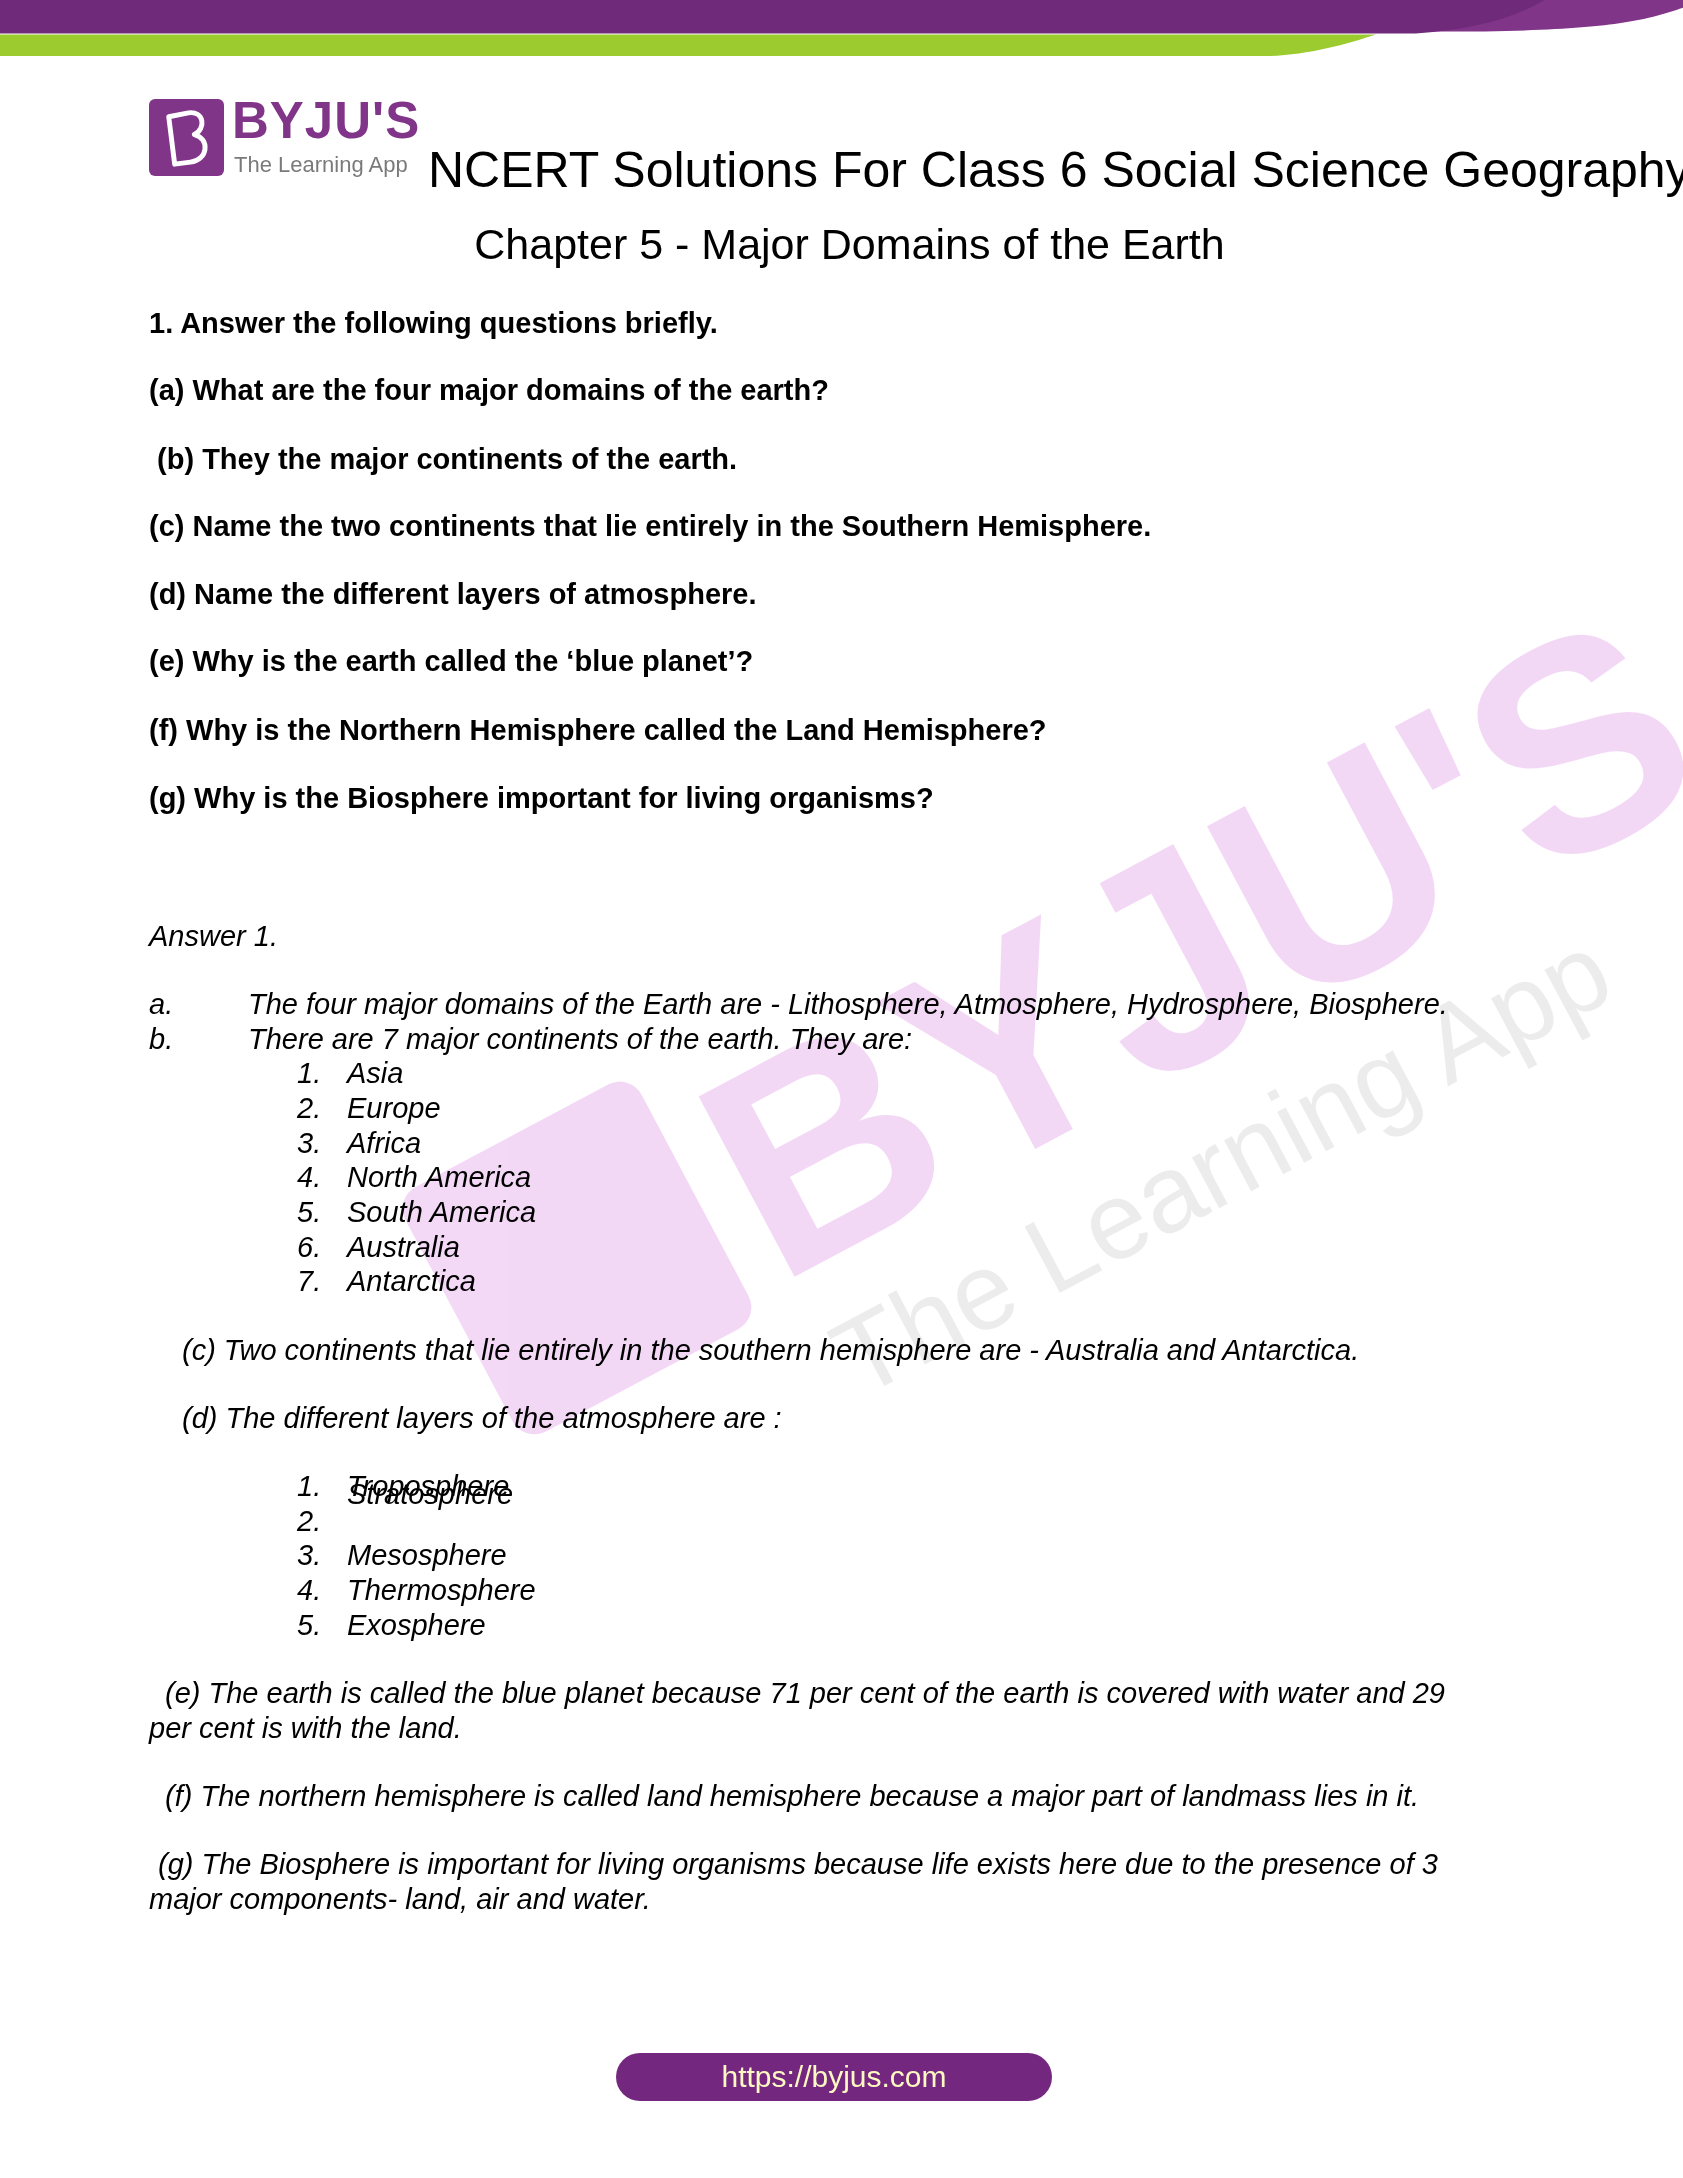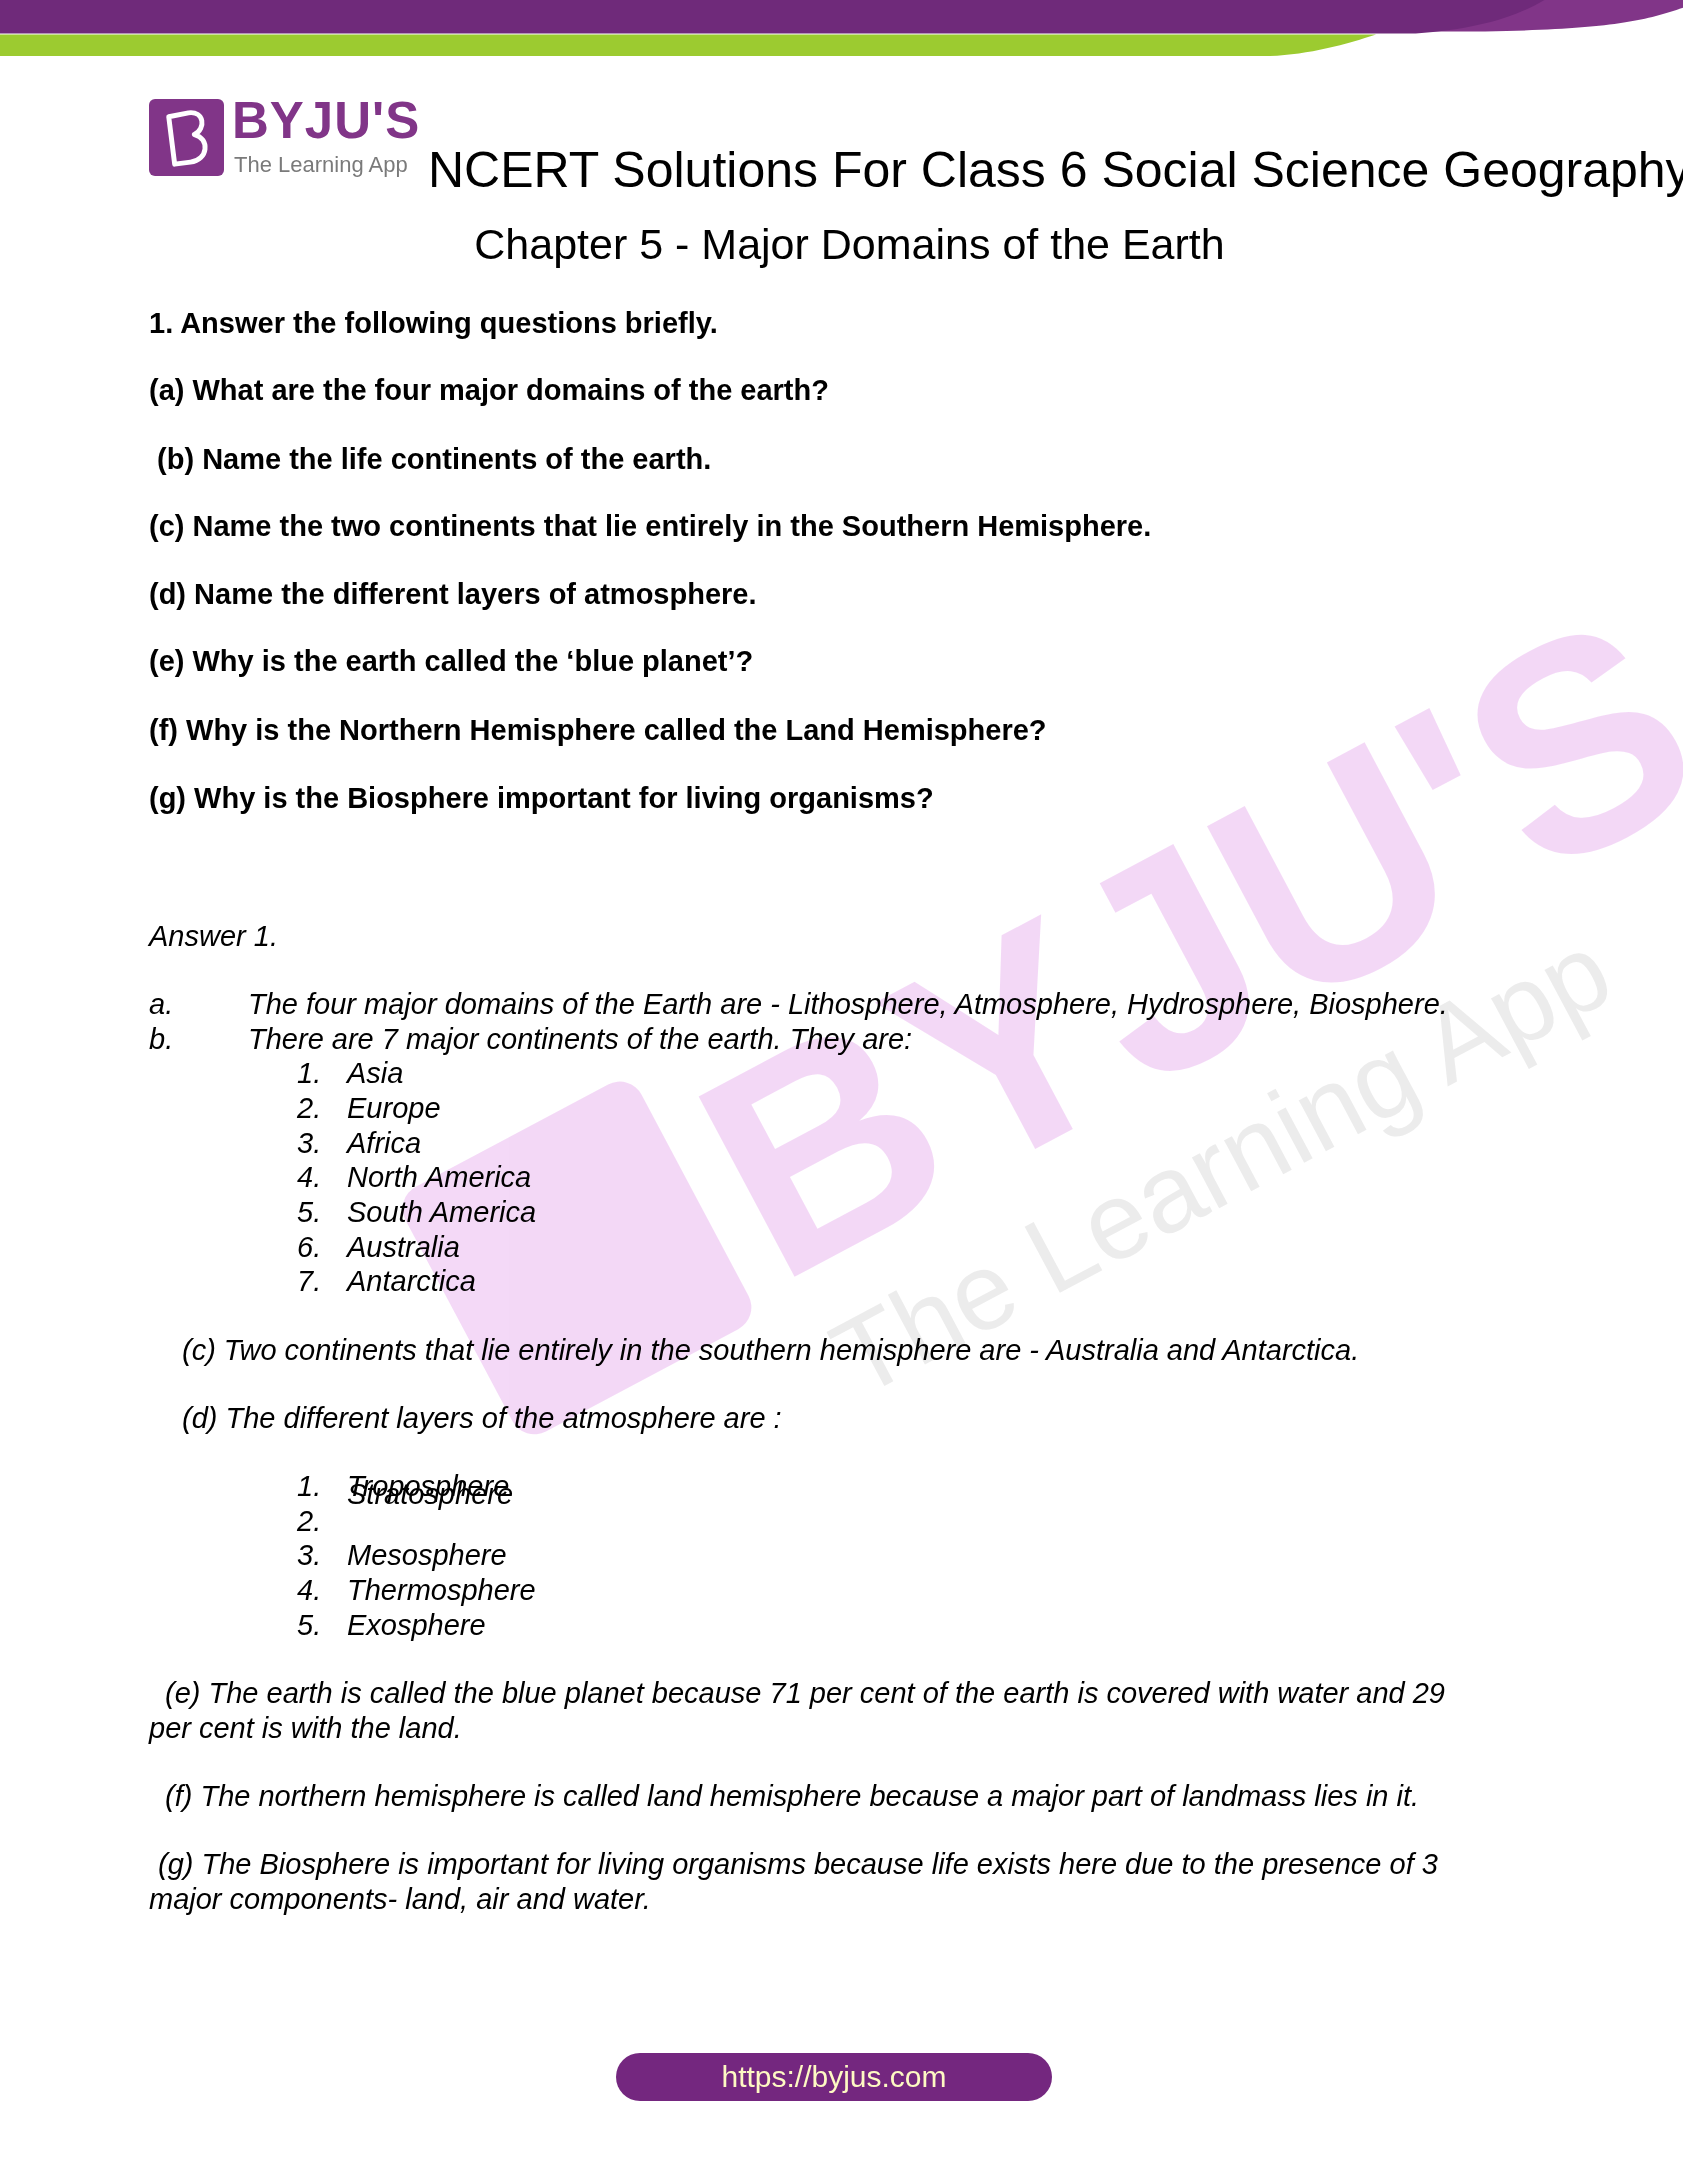--- a/index.html
+++ b/index.html
@@ -45,21 +45,21 @@
   </div>
   <div class="logo-word">BYJU'S</div>
   <div class="logo-tag">The Learning App</div>
 </div>
 
 <div class="header-title">NCERT Solutions For Class 6 Social Science Geography</div>
 <div class="chapter"><span>Chapter 5 - Major Domains of the Earth</span></div>
 
 <div class="q" style="top:307px">1. Answer the following questions briefly.</div>
 <div class="q" style="top:374px">(a) What are the four major domains of the earth?</div>
-<div class="q" style="top:443px; white-space:pre"> (b) Name the life continents of the earth.</div>
+<div class="q" style="top:443px; white-space:pre"> (b) They the major continents of the earth.</div>
 <div class="q" style="top:510px">(c) Name the two continents that lie entirely in the Southern Hemisphere.</div>
 <div class="q" style="top:578px">(d) Name the different layers of atmosphere.</div>
 <div class="q" style="top:645px">(e) Why is the earth called the ‘blue planet’?</div>
 <div class="q" style="top:714px">(f) Why is the Northern Hemisphere called the Land Hemisphere?</div>
 <div class="q" style="top:782px">(g) Why is the Biosphere important for living organisms?</div>
 
 <div class="t" style="left:149px; top:920px">Answer 1.</div>
 
 <div class="t" style="left:149px; top:988px">a.</div>
 <div class="t" style="left:248px; top:988px">The four major domains of the Earth are - Lithosphere, Atmosphere, Hydrosphere, Biosphere.</div>

